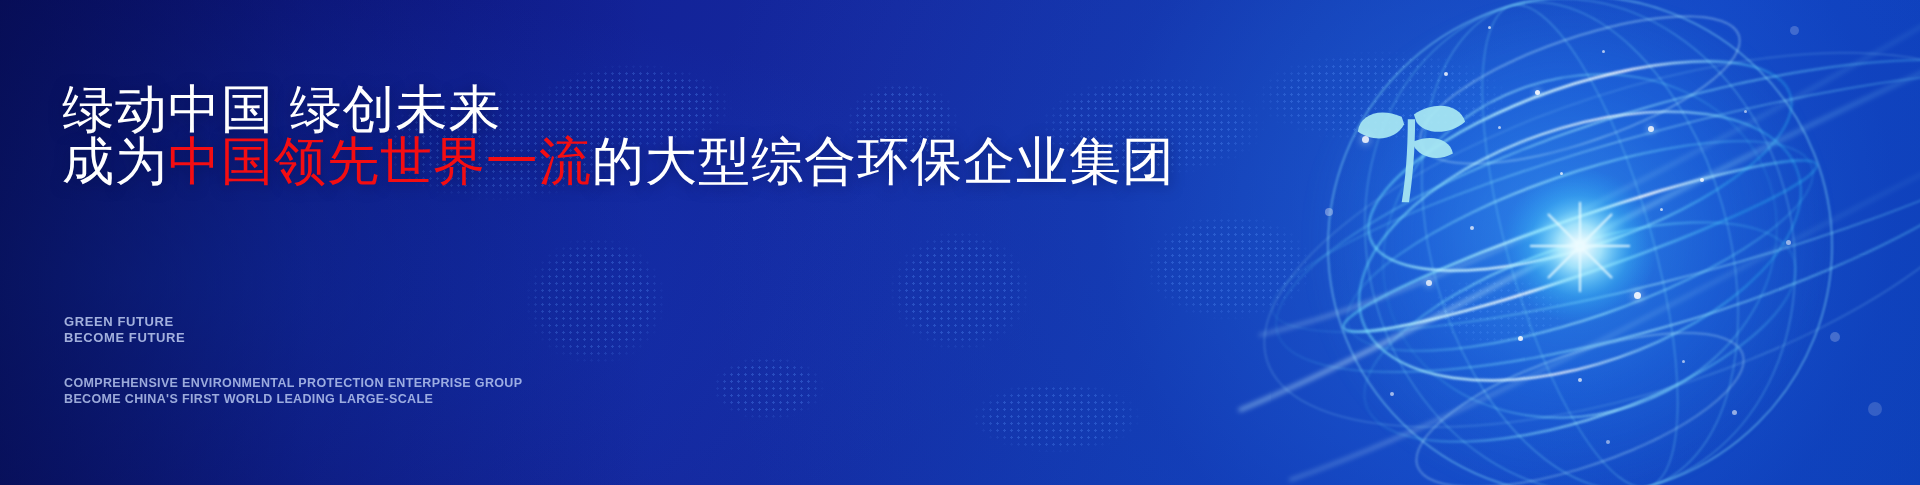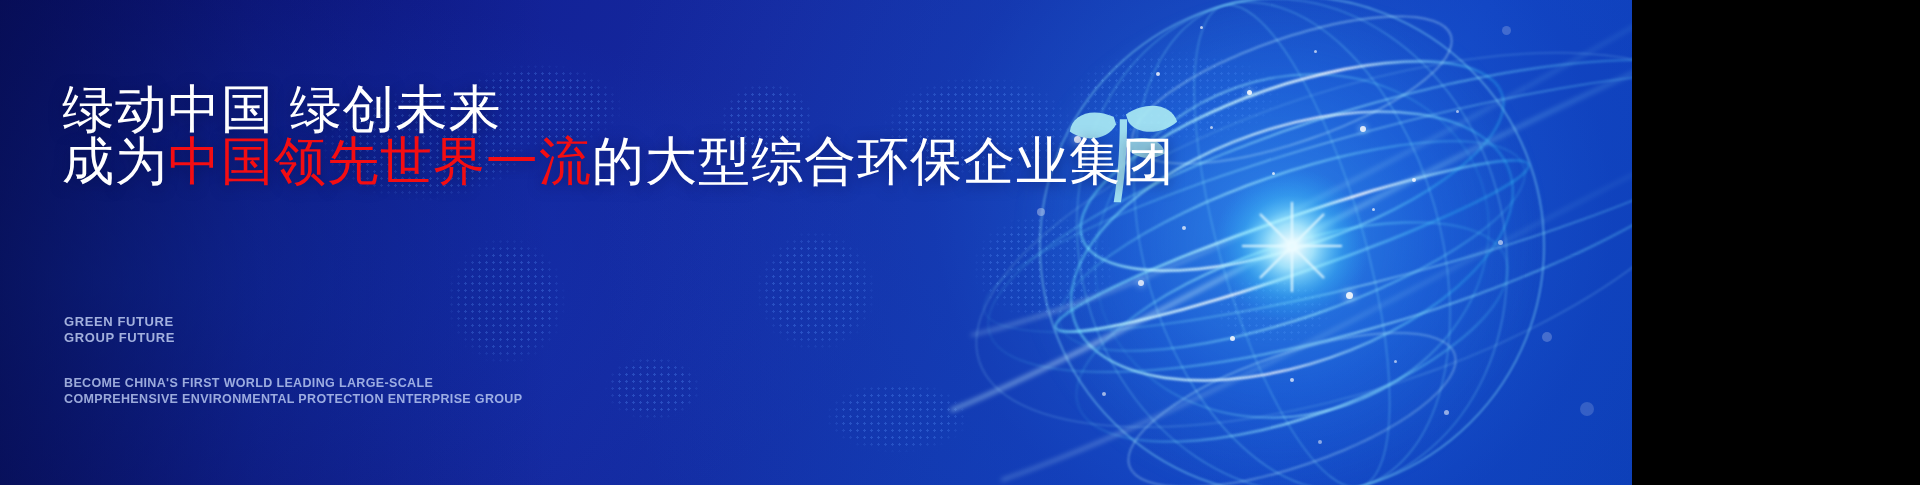--- a/index.html
+++ b/index.html
@@ -1,20 +1,20 @@
 <!DOCTYPE html>
 <html><head>
 <meta charset="utf-8">
 <style>
   html,body{margin:0;padding:0;background:#000;}
   *{box-sizing:border-box;}
 
   .banner{
     position:relative;
-    width:1632px;height:485px;
+    width:1920px;height:485px;
     overflow:hidden;
     font-family:"Liberation Sans","DejaVu Sans",sans-serif;
     background:
       radial-gradient(circle at 78% 44%, rgba(40,120,235,.55) 0%, rgba(30,90,215,.18) 26%, rgba(0,0,0,0) 52%),
       radial-gradient(ellipse 70% 90% at 6% 58%, rgba(18,60,190,.55) 0%, rgba(0,0,0,0) 70%),
       linear-gradient(115deg,#0c1580 0%,#111f94 22%,#15299f 42%,#1136ad 62%,#0f3fbe 80%,#0b3cb4 100%);
   }
 
   
   .dotmap{
@@ -221,22 +221,22 @@
   <div class="copy">
 
     <div class="headline">绿动中国 绿创未来</div>
 
     <div class="headline2">
       <span>成为</span><span class="hl-red">中国领先世界一流</span><span>的大型综合环保企业集团</span>
     </div>
 
     <div class="sub-en">
       <div>GREEN FUTURE</div>
-      <div>GROUP FUTURE</div>
+      <div>BECOME FUTURE</div>
     </div>
 
     <div class="tag-en">
+      <div>COMPREHENSIVE ENVIRONMENTAL PROTECTION ENTERPRISE GROUP</div>
       <div>BECOME CHINA'S FIRST WORLD LEADING LARGE-SCALE</div>
-      <div>COMPREHENSIVE ENVIRONMENTAL PROTECTION ENTERPRISE GROUP</div>
     </div>
 
   </div>
 </div>
 
 </body></html>

